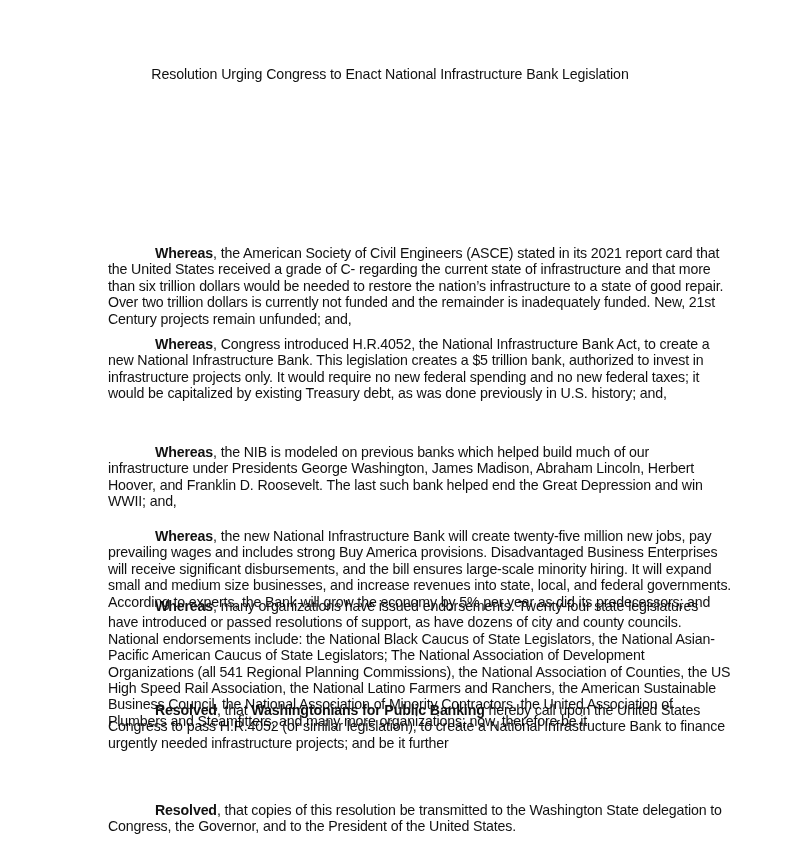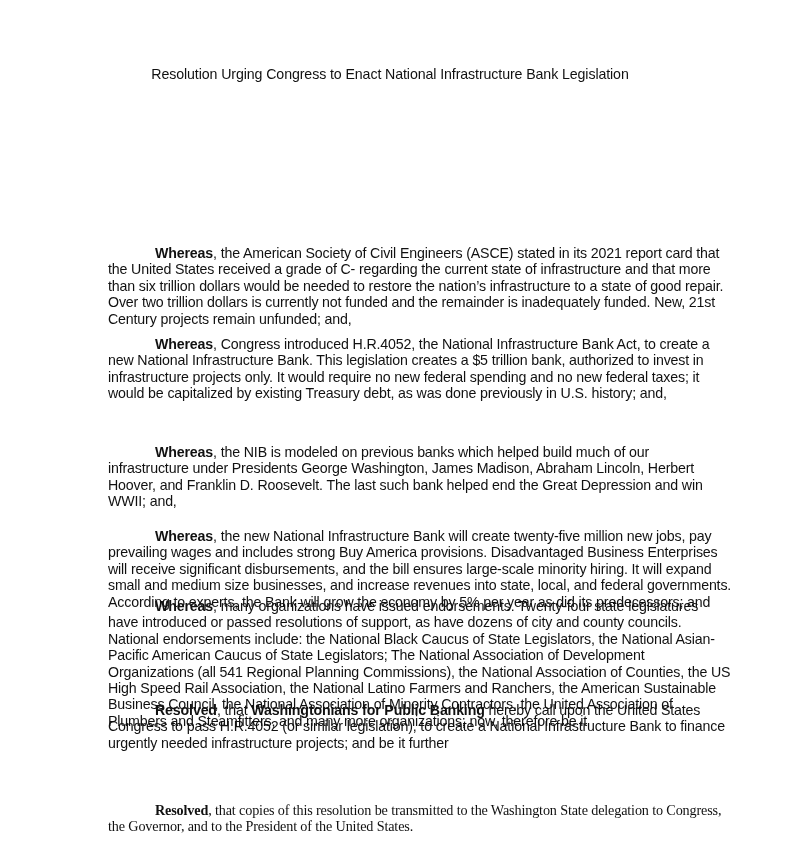--- a/index.html
+++ b/index.html
@@ -52,21 +52,21 @@
       letter-spacing: -0.15px;
       margin: 14px;
     }
     .para b { font-weight: bold; }
     #p1 { top: 231px; }
     #p2 { top: 322px; }
     #p3 { top: 430px; }
     #p4 { top: 514px; }
     #p5 { top: 584px; }
     #p6 { top: 688px; }
-    #p7 { top: 788px; font-family: Liberation Serif, serif; }
+    #p7 { top: 788px; }
   </style>
 </head>
 <body>
 
 <div class="page">
   <div class="doc-title">Resolution Urging Congress to Enact National Infrastructure Bank Legislation</div>
 
 
   <p class="para" id="p1"><span class="indent"></span><b>Whereas</b><span>, the American Society of Civil Engineers (ASCE) stated in its 2021 report card that the United States received a grade of C- regarding the current state of infrastructure and that more than six trillion dollars would be needed to restore the nation’s infrastructure to a state of good repair. Over two trillion dollars is currently not funded and the remainder is inadequately funded. New, 21st Century projects remain unfunded; and,</span></p>
 

